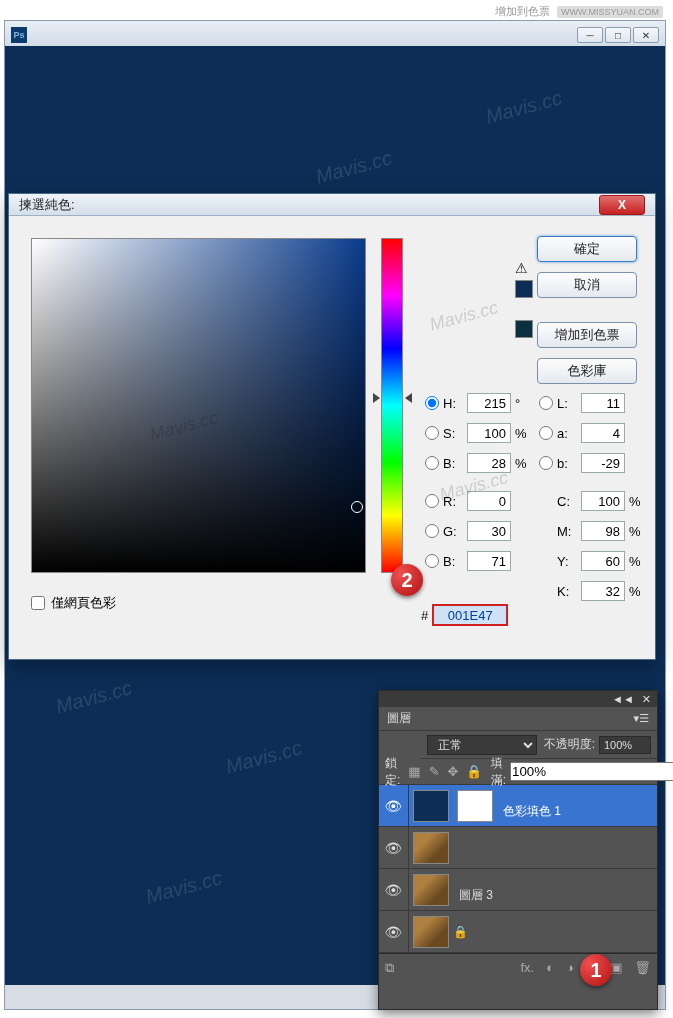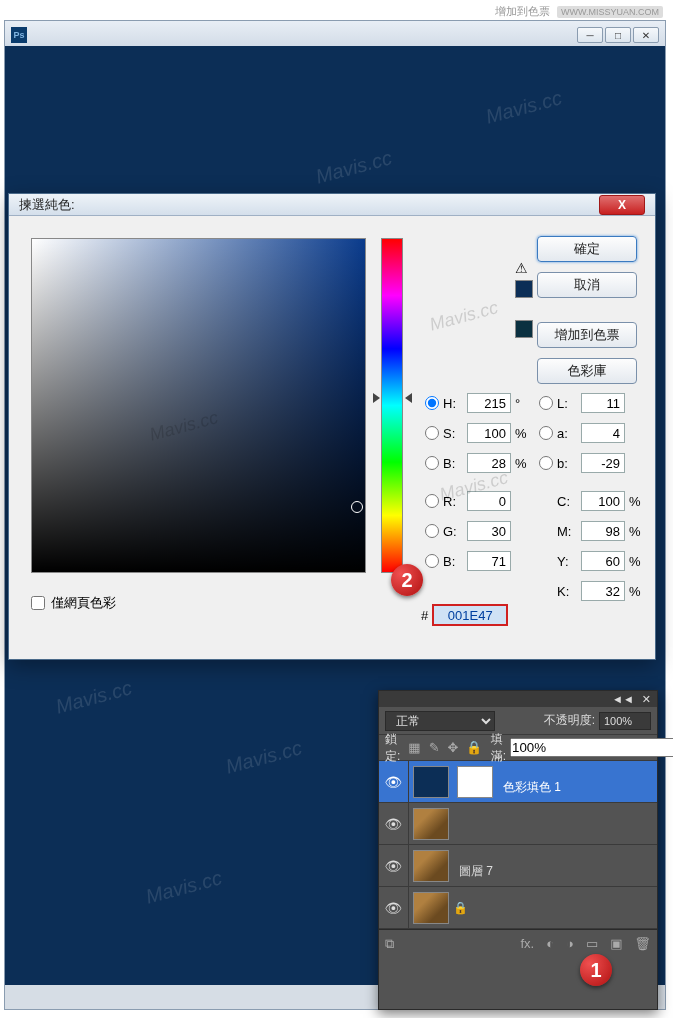--- a/index.html
+++ b/index.html
@@ -52,21 +52,21 @@
 .hex-row .hex-inp { width: 76px; height: 22px; border: 2px solid #d02020; background: #cfe2f5; color: #0040a0; text-align: center; font-size: 13px; }
 .web-only { position: absolute; top: 378px; left: 22px; display: flex; align-items: center; font-size: 13px; }
 .web-only input { width: 14px; height: 14px; margin-right: 6px; }
 .cd-wm { position: absolute; color: rgba(0,0,0,0.15); font-size: 18px; font-style: italic; transform: rotate(-15deg); }
 .badge { position: absolute; width: 32px; height: 32px; border-radius: 50%; background: radial-gradient(circle at 30% 30%, #f05050, #b01010); color: #fff; display: flex; align-items: center; justify-content: center; font-size: 20px; font-weight: bold; box-shadow: 0 2px 4px rgba(0,0,0,0.5); }
 
 
 .layers-panel { position: absolute; top: 690px; left: 378px; width: 280px; height: 320px; background: #535353; border: 1px solid #2a2a2a; color: #ddd; font-size: 12px; box-shadow: 0 4px 12px rgba(0,0,0,0.5); }
 .lp-tabs { height: 16px; background: #3a3a3a; display: flex; justify-content: flex-end; padding-right: 6px; align-items: center; font-size: 11px; }
 .lp-tab-row { height: 24px; background: #535353; display: flex; align-items: center; padding: 0 8px; border-bottom: 1px solid #3a3a3a; }
-.lp-blend { height: 28px; display: flex; align-items: center; padding: 0 6px; border-bottom: 1px solid #3a3a3a; }
+.lp-blend { height: 28px; display: flex; align-items: center; padding: 0 6px; border-bottom: 1px solid #3a3a3a; margin-left: 42px; }
 .lp-select { background: #3a3a3a; border: 1px solid #2a2a2a; color: #ddd; height: 20px; padding: 0 6px; width: 110px; font-size: 12px; }
 .lp-opacity { margin-left: auto; display: flex; align-items: center; gap: 4px; }
 .lp-opacity .inp { width: 52px; height: 18px; background: #3a3a3a; border: 1px solid #2a2a2a; color: #ddd; padding: 0 4px; font-size: 11px; }
 .lp-lock { height: 26px; display: flex; align-items: center; padding: 0 6px; gap: 8px; border-bottom: 1px solid #3a3a3a; }
 .lp-lock .icon { font-size: 13px; color: #aaa; }
 .lp-fill { margin-left: auto; display: flex; align-items: center; gap: 4px; }
 .lp-layers { }
 .lp-layer { height: 42px; display: flex; align-items: center; border-bottom: 1px solid #3a3a3a; }
 .lp-layer.selected { background: #3874d0; color: #fff; }
 .lp-eye { width: 30px; text-align: center; font-size: 14px; border-right: 1px solid #3a3a3a; height: 100%; display: flex; align-items: center; justify-content: center; }
@@ -226,20 +226,24 @@
 
     <div class="badge" style="top:348px;left:382px">2</div>
   </div>
 </div>
 
 <div class="layers-panel">
   <div class="lp-tabs">
     <span>◄◄</span>
     <span style="margin-left:8px">✕</span>
   </div>
+  <div class="lp-tab-row">
+    <span>圖層</span>
+    <span style="margin-left:auto;font-size:11px">▾☰</span>
+  </div>
   <div class="lp-blend">
     <select class="lp-select">
       <option>正常</option>
     </select>
     <div class="lp-opacity">
       <span>不透明度:</span>
       <input class="inp" value="100%" style="">
     </div>
   </div>
   <div class="lp-lock">
@@ -260,21 +264,21 @@
       <div class="lp-thumb mask"></div>
       <div class="lp-name">色彩填色 1</div>
     </div>
     <div class="lp-layer">
       <div class="lp-eye">👁</div>
       <div class="lp-thumb img"></div>
     </div>
     <div class="lp-layer">
       <div class="lp-eye">👁</div>
       <div class="lp-thumb img"></div>
-      <div class="lp-name">圖層 7</div>
+      <div class="lp-name">圖層 3</div>
     </div>
     <div class="lp-layer">
       <div class="lp-eye">👁</div>
       <div class="lp-thumb img"></div>
       <span style="padding-right:10px">🔒</span>
     </div>
   </div>
   <div class="lp-bottom">
     <span class="link-icon">⧉</span>
     <span>fx.</span>

